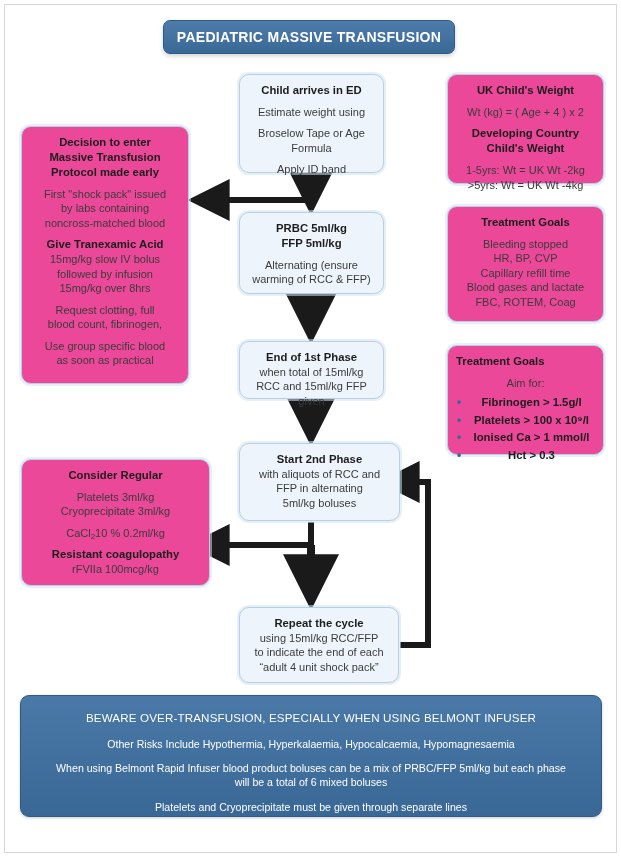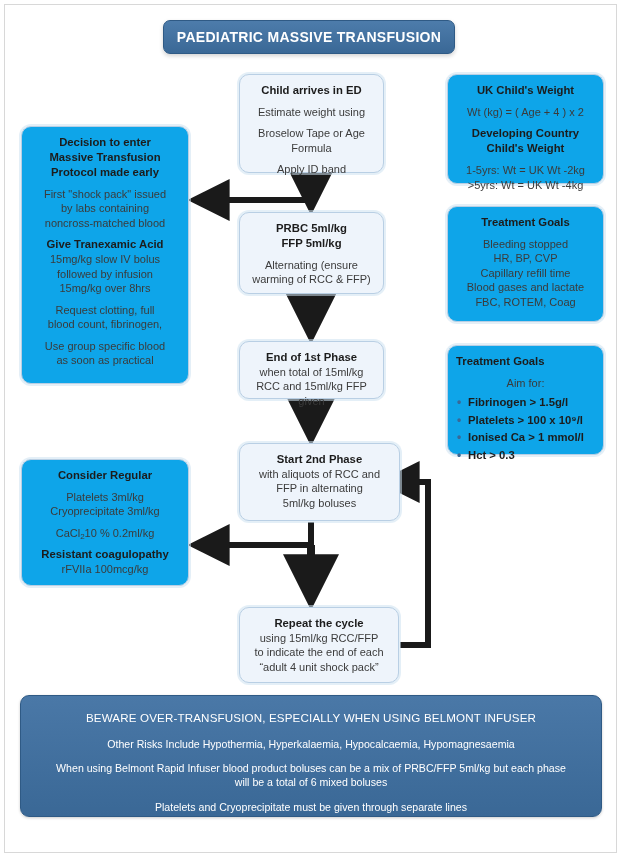--- a/index.html
+++ b/index.html
@@ -36,40 +36,40 @@
     font-size: 14px;
     font-weight: bold;
     letter-spacing: 0.3px;
     white-space: nowrap;
   }
   
   .box {
     position: absolute;
     border-radius: 10px;
     border: 1px solid #b9cfe4;
-    background: #0ea5e9;
+    background: #ec4899;
     box-shadow: 0 0 0 2px rgba(206,225,240,0.55);
     padding: 8px 8px;
     text-align: center;
     color: #3b3b3b;
     font-size: 11px;
     line-height: 1.32;
   }
   .box.shaded { background: #eef4fb; }
   .box .hd {
     font-weight: bold;
     color: #1c1c1c;
     font-size: 11.3px;
     display: block;
   }
   .box .ln { display: block; text-align: center; }
   .box .grp { display: block; margin-top: 7px; }
   .box .grp:first-child { margin-top: 0; }
   .left-align { text-align: left; }
-  .bullets { list-style: none; margin-top: 4px; }
+  .bullets { list-style: none; margin-top: 4px; text-align: center; }
   .bullets li {
     font-weight: bold;
     color: #1c1c1c;
     font-size: 11.3px;
     padding-left: 12px;
     position: relative;
     line-height: 1.55;
   }
   .bullets li:before {
     content: "\2022";
@@ -82,21 +82,21 @@
 
   
   #box-child-ed      { left: 239px; top: 74px;  width: 145px; height: 99px; }
   #box-uk-weight     { left: 447px; top: 74px;  width: 157px; height: 110px; }
   #box-decision      { left: 21px;  top: 126px; width: 168px; height: 258px; }
   #box-prbc          { left: 239px; top: 212px; width: 145px; height: 82px; }
   #box-goals-1       { left: 447px; top: 206px; width: 157px; height: 116px; }
   #box-end-phase1    { left: 239px; top: 341px; width: 145px; height: 58px; }
   #box-goals-2       { left: 447px; top: 345px; width: 157px; height: 110px; }
   #box-start-phase2  { left: 239px; top: 443px; width: 161px; height: 78px; }
-  #box-consider      { left: 21px;  top: 459px; width: 168px; height: 127px; }
+  #box-consider      { left: 21px;  top: 459px; width: 189px; height: 127px; }
   #box-repeat        { left: 239px; top: 607px; width: 160px; height: 76px; }
 
   
   .bottom-banner {
     position: absolute;
     left: 20px; top: 695px;
     width: 582px; height: 122px;
     background: #3f6f9f;
     background: linear-gradient(#4a78a7, #3a6896);
     border: 1px solid #2f5a85;

